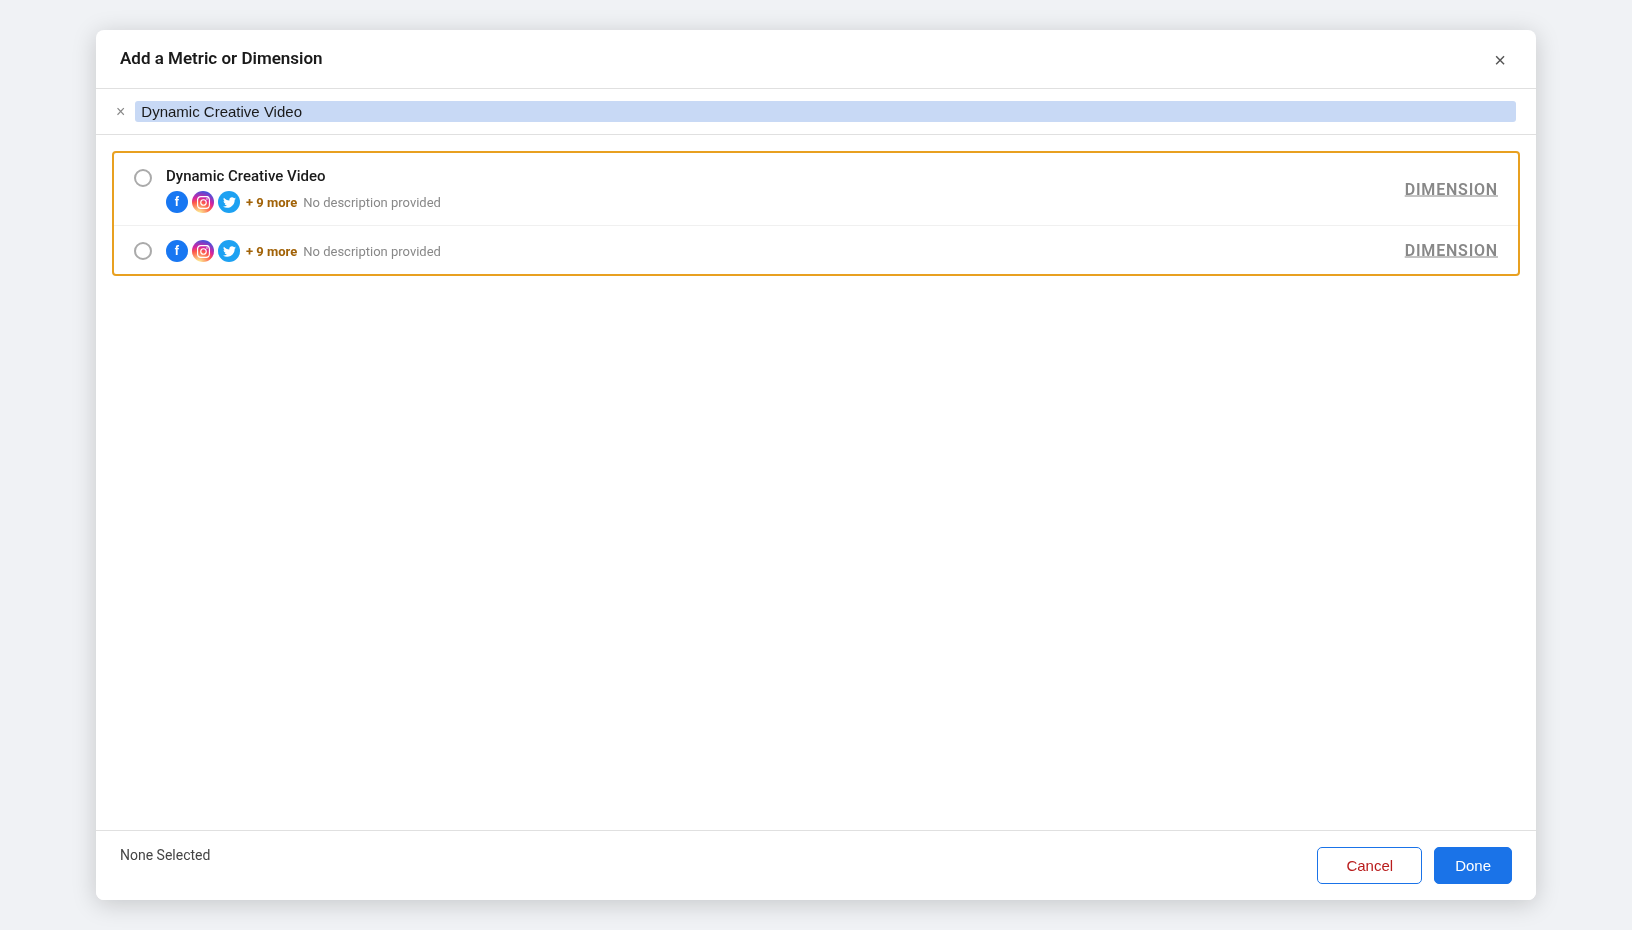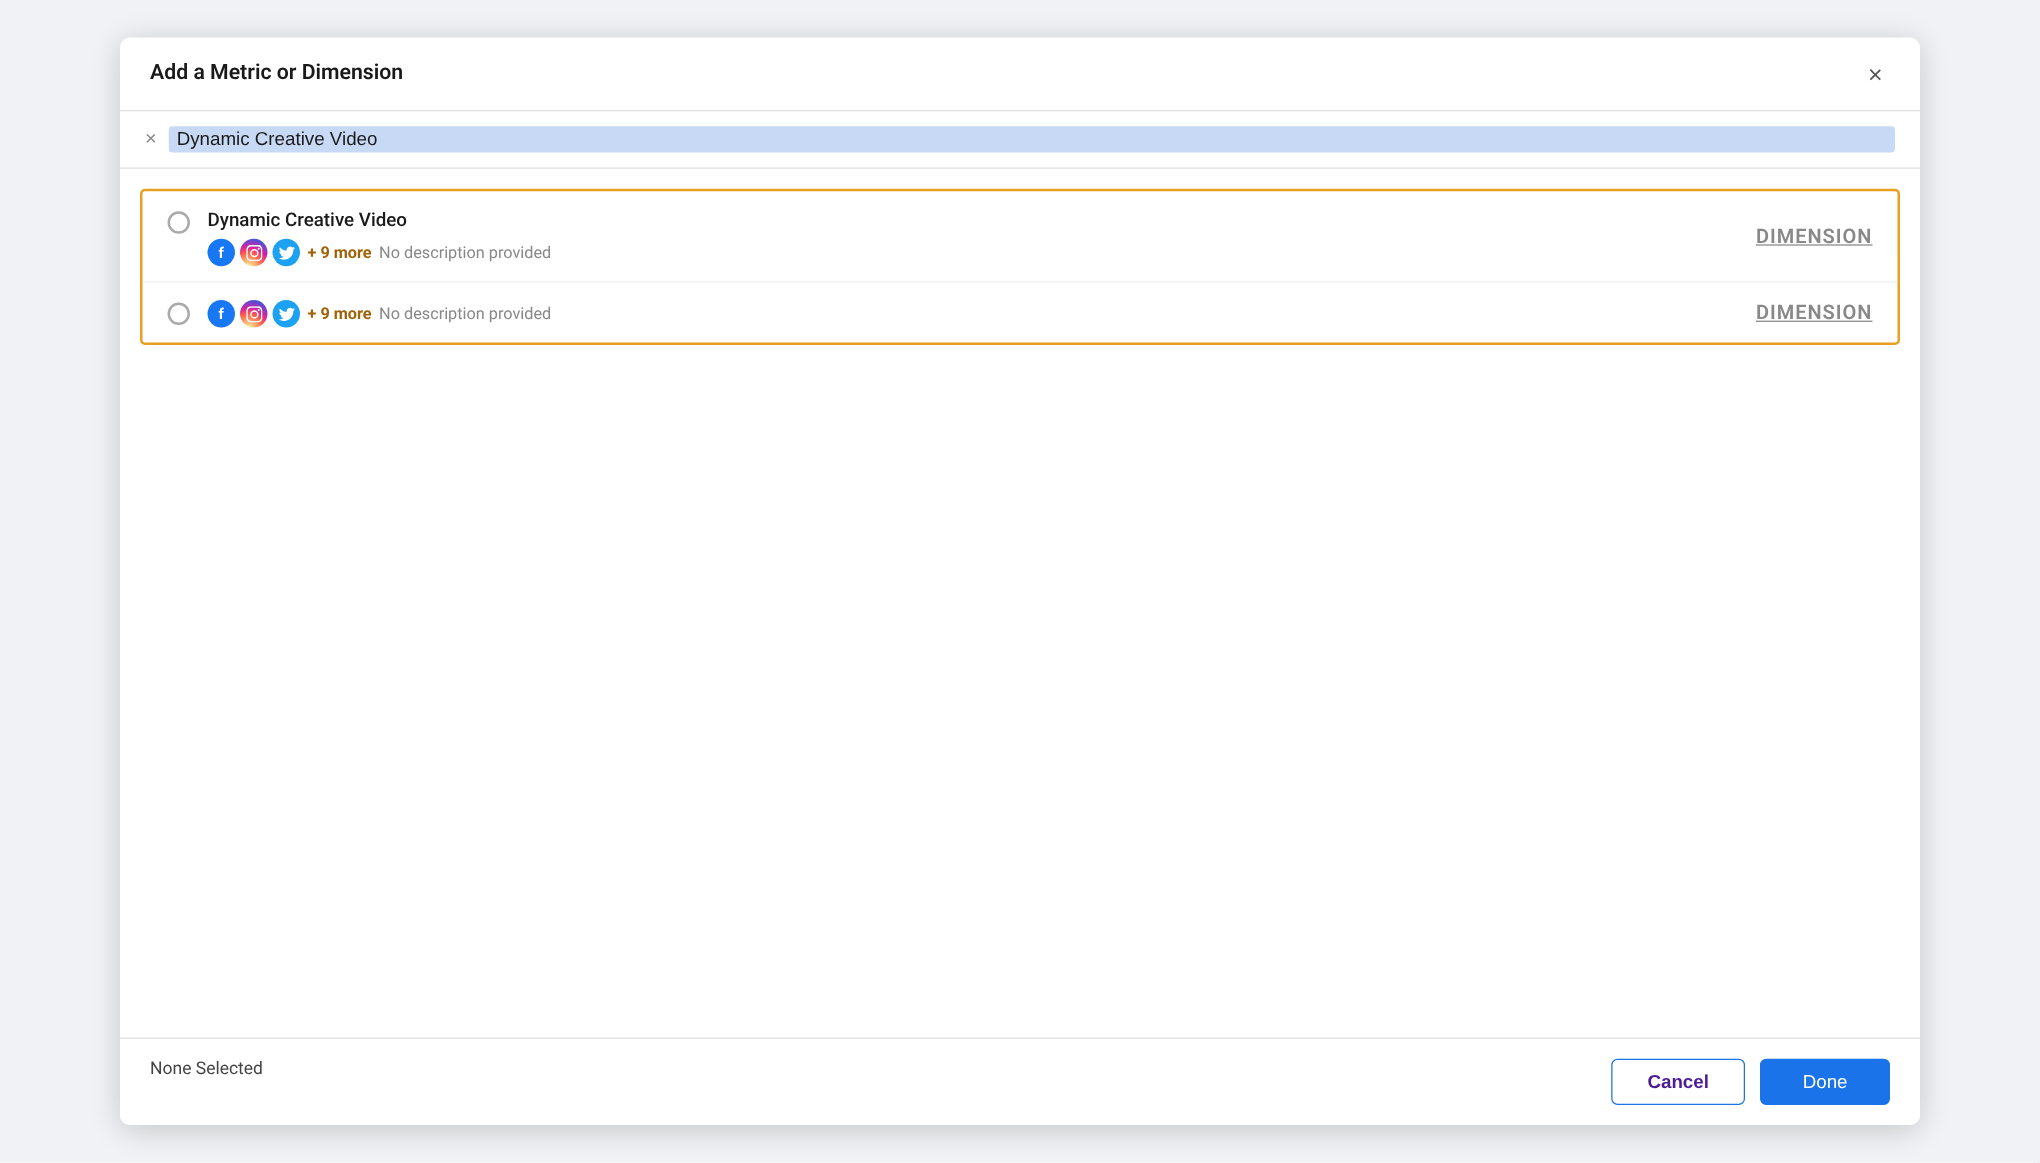--- a/index.html
+++ b/index.html
@@ -179,34 +179,34 @@
       font-size: 14px;
       color: #444;
     }
     .footer-buttons {
       display: flex;
       gap: 12px;
     }
     .cancel-btn {
       background: #fff;
       border: 1.5px solid #1a73e8;
-      color: #4c1d95;
-      font-size: 15px;
-      font-weight: 700;
+      color: #b91c1c;
+      font-size: 15px;
+      font-weight: 400;
       padding: 9px 28px;
       border-radius: 5px;
       cursor: pointer;
     }
     .done-btn {
       background: #1a73e8;
       border: 1.5px solid #1a73e8;
       color: #fff;
       font-size: 15px;
       font-weight: 500;
-      padding: 9px 33px;
+      padding: 9px 20px;
       border-radius: 5px;
       cursor: pointer;
     }
   </style>
 </head>
 <body>
 
 <div class="modal">
 
   <div class="modal-header">

